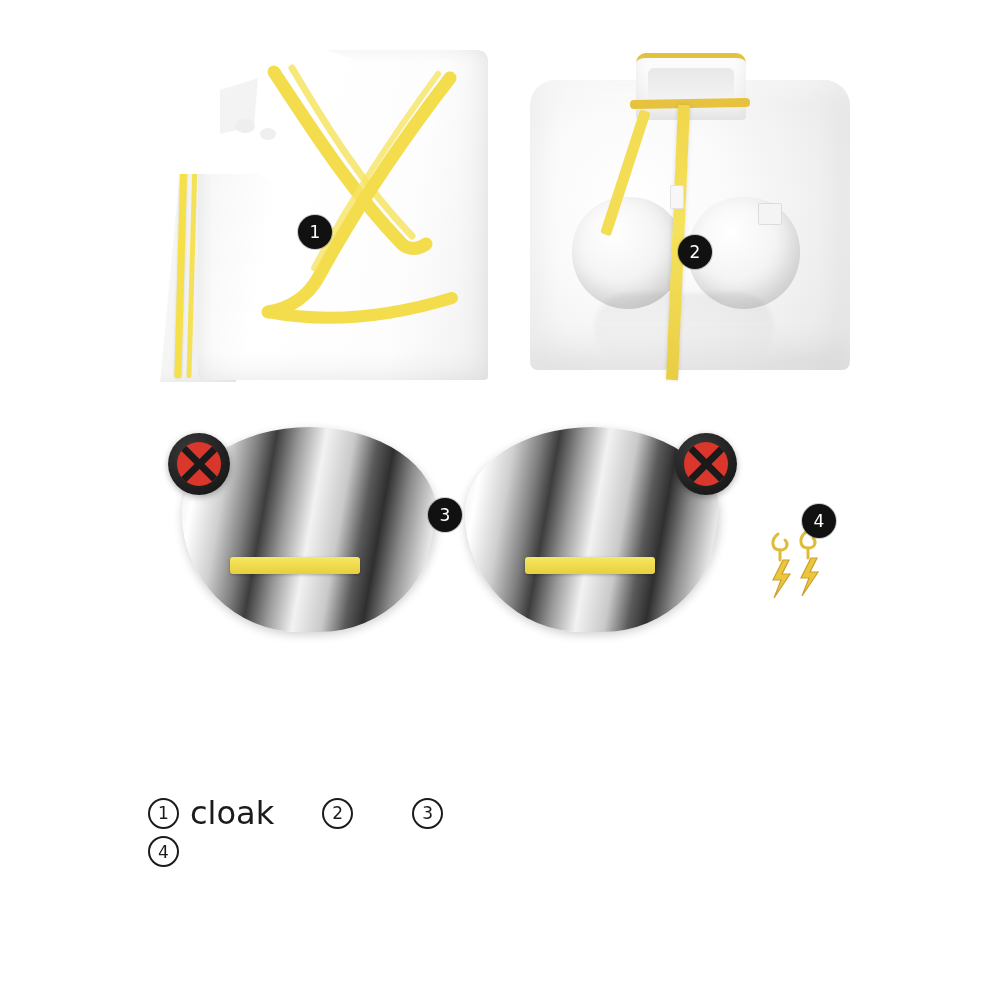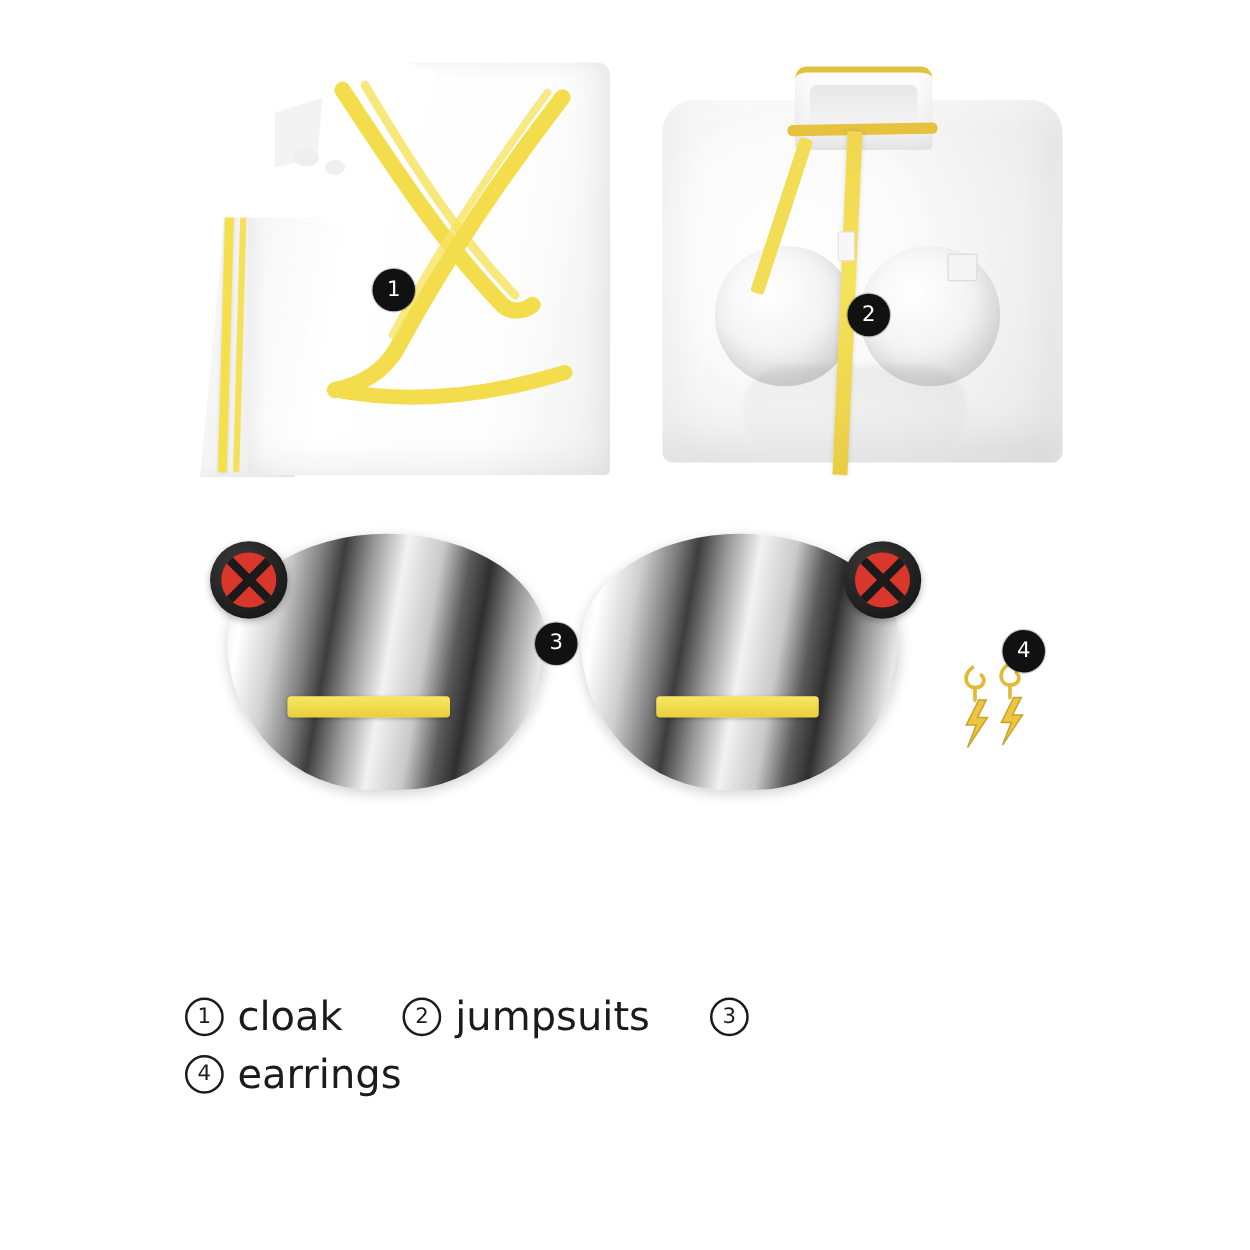--- a/index.html
+++ b/index.html
@@ -421,27 +421,25 @@
   </div>
 
   <div class="legend">
     <div class="legend-row">
       <div class="legend-item">
         <span class="legend-num">1</span>
         <span class="legend-label">cloak</span>
       </div>
       <div class="legend-item">
         <span class="legend-num">2</span>
-        <span class="legend-label">jumpsuits</span>
       </div>
       <div class="legend-item">
         <span class="legend-num">3</span>
       </div>
     </div>
     <div class="legend-row">
       <div class="legend-item">
         <span class="legend-num">4</span>
-        <span class="legend-label">earrings</span>
       </div>
     </div>
   </div>
 
 </div>
 
 </body></html>

